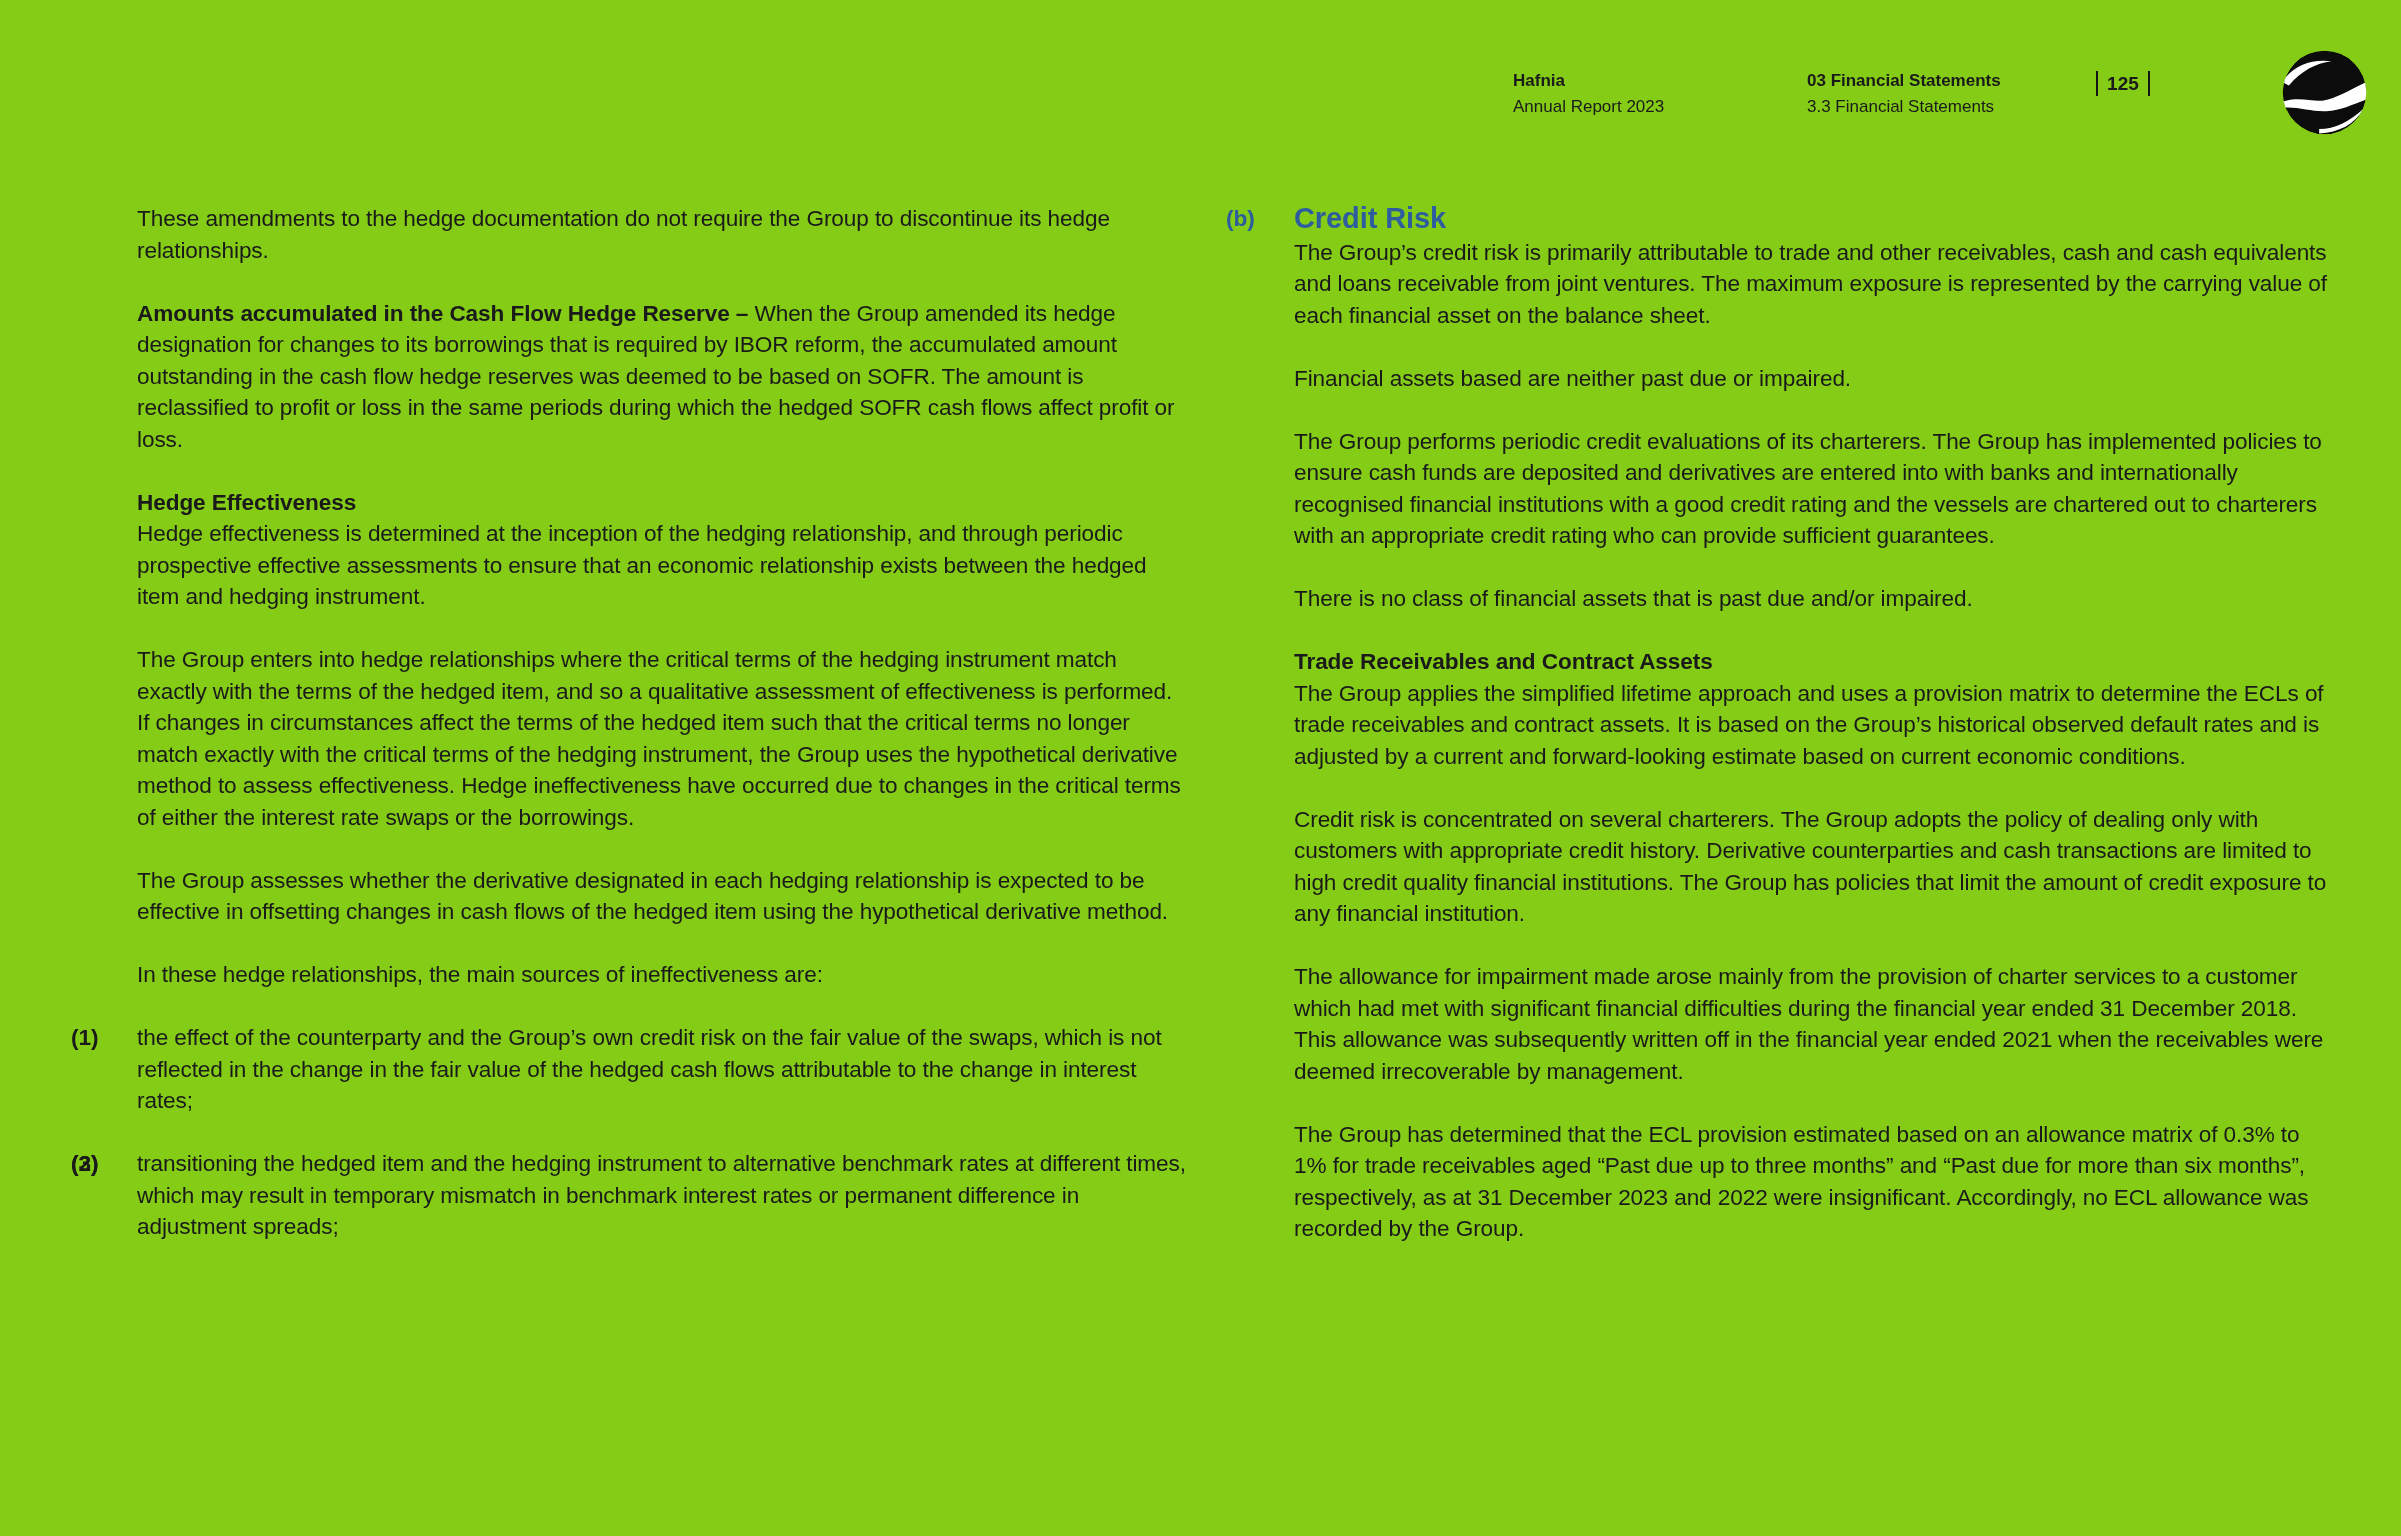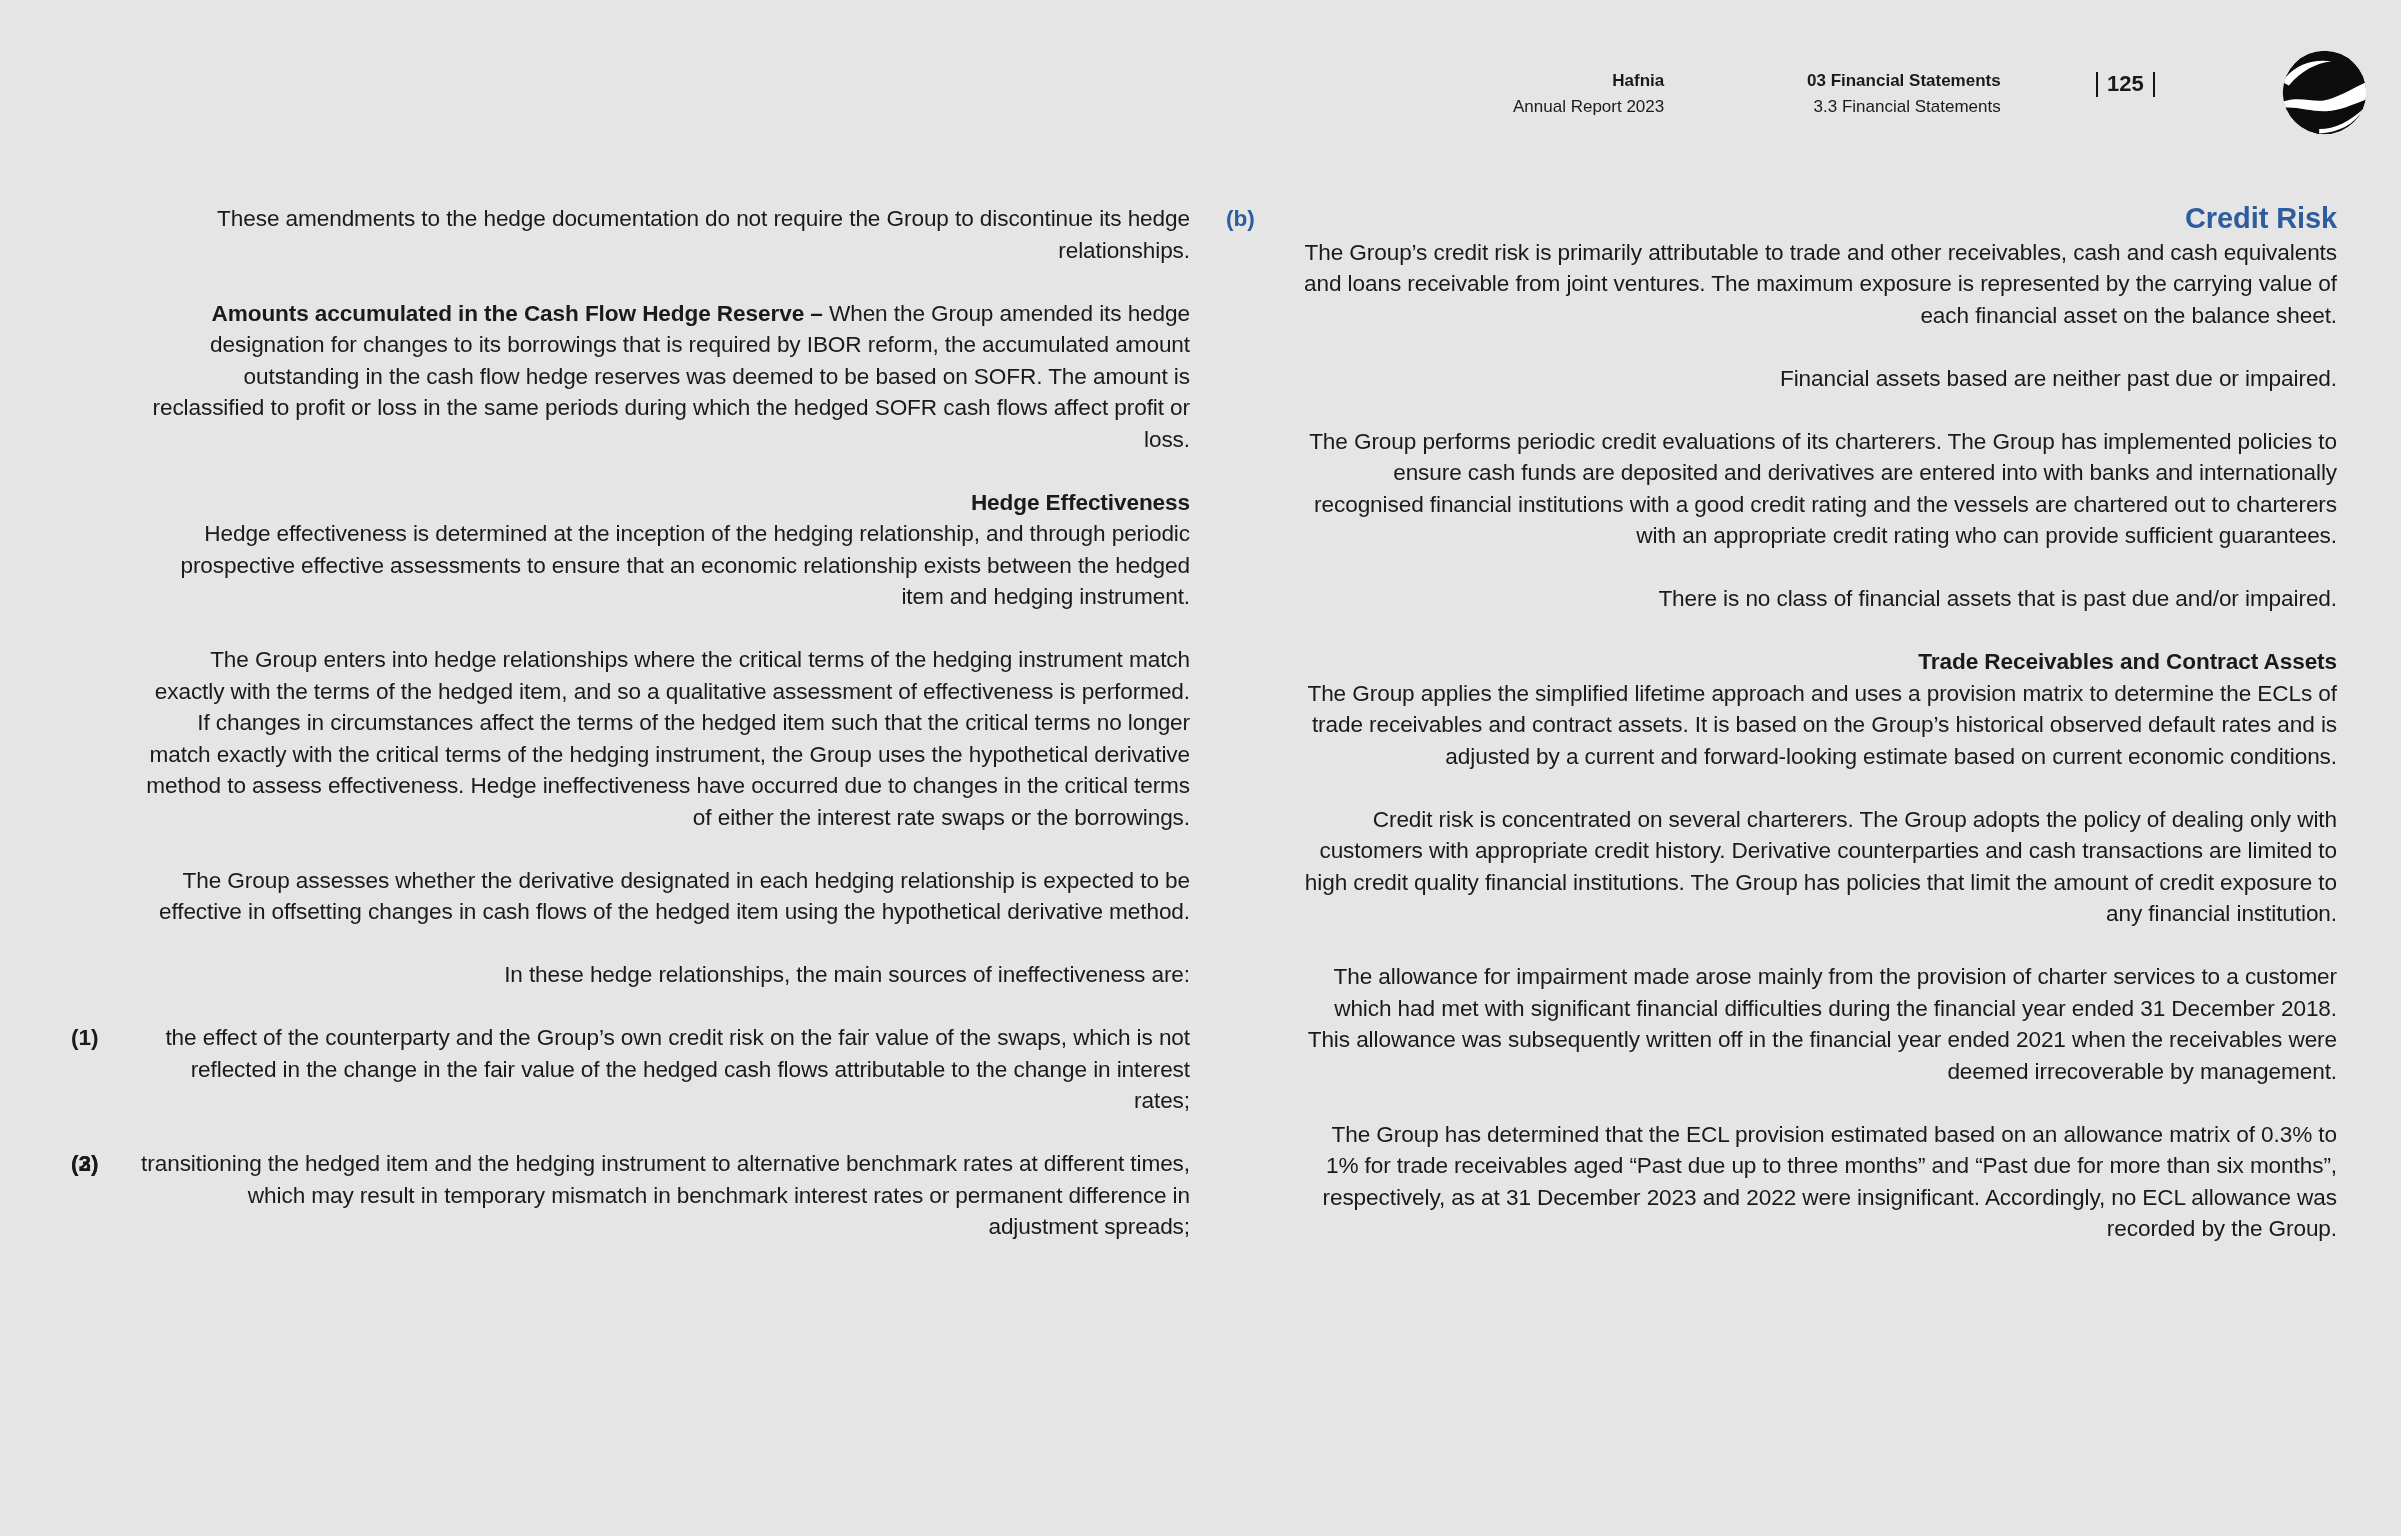--- a/index.html
+++ b/index.html
@@ -1,31 +1,30 @@
 <!DOCTYPE html>
 <html style="--accent: #2d5d9e; --ink: #1a1a1a;font-size:11px"><head>
 <meta charset="utf-8">
 <style>
   :root { --accent:#2d5d9e; --ink:#1a1a1a; }
   * { box-sizing:border-box; margin:0; padding:0; }
   html,body { background:#ffffff; }
   .page {
-    position:relative; width:2401px; height:1537px; background:#e5e5e5;
+    position:relative; width:2401px; height:1537px; background:#84cc16;
     font-family:"Liberation Sans","DejaVu Sans",sans-serif; color:var(--ink);
     overflow:hidden;
-    text-align:right;
   }
   
   .hdr-block { position:absolute; font-size:17px; line-height:26px; letter-spacing:0; }
   .hdr-brand   { left:1513px; top:68px; }
   .hdr-section { left:1807px; top:68px; }
   .bold { font-weight:700; }
   .hdr-page {
     position:absolute; left:2096px; top:71px; display:flex; align-items:center; gap:9px;
-    font-size:22px; font-weight:700;
+    font-size:19px; font-weight:700;
   }
   .pbar { display:inline-block; width:2.1px; height:25px; background:#141414; }
   .hdr-logo { position:absolute; left:2280px; top:48px; width:89px; height:89px; }
   .hdr-logo svg { width:100%; height:100%; display:block; }
   
   .col { position:absolute; top:203px; font-size:22.6px; line-height:31.5px; letter-spacing:-0.1px; }
   .col-left  { left:137px;  width:1053px; }
   .col-right { left:1294px; width:1043px; }
   .col p { margin:0 0 31.5px 0; }
   .head-line { display:block; font-weight:700; }

